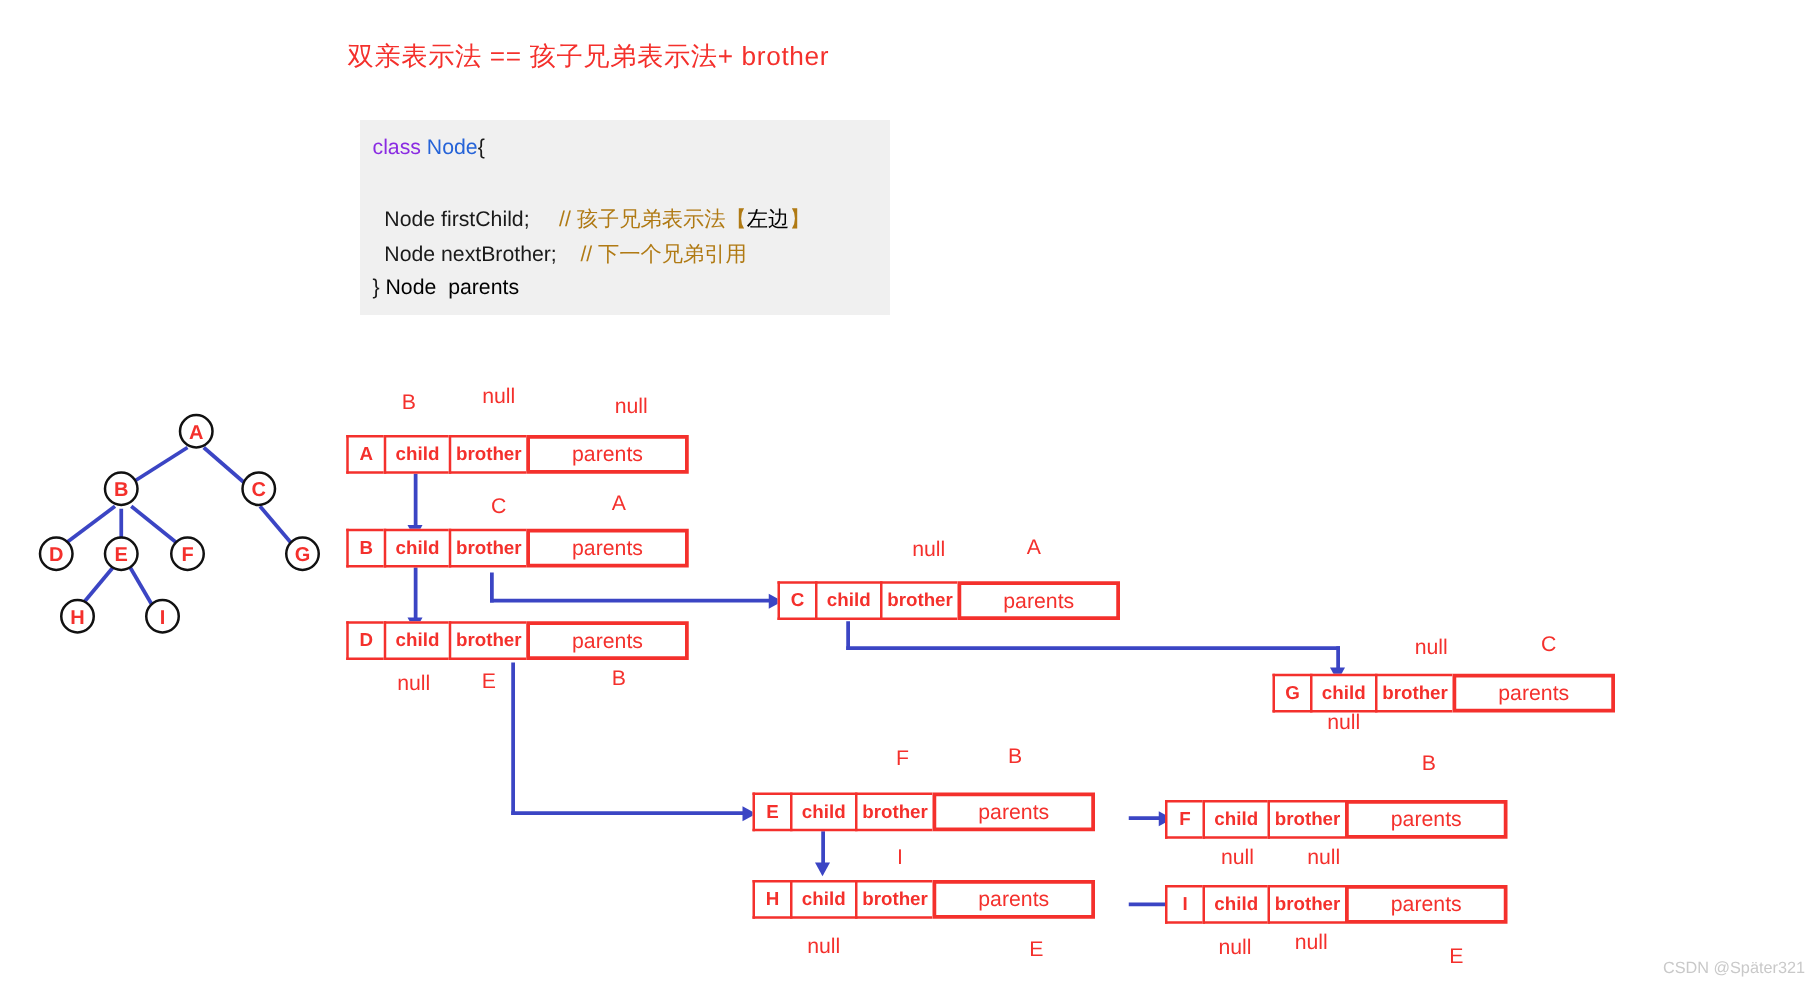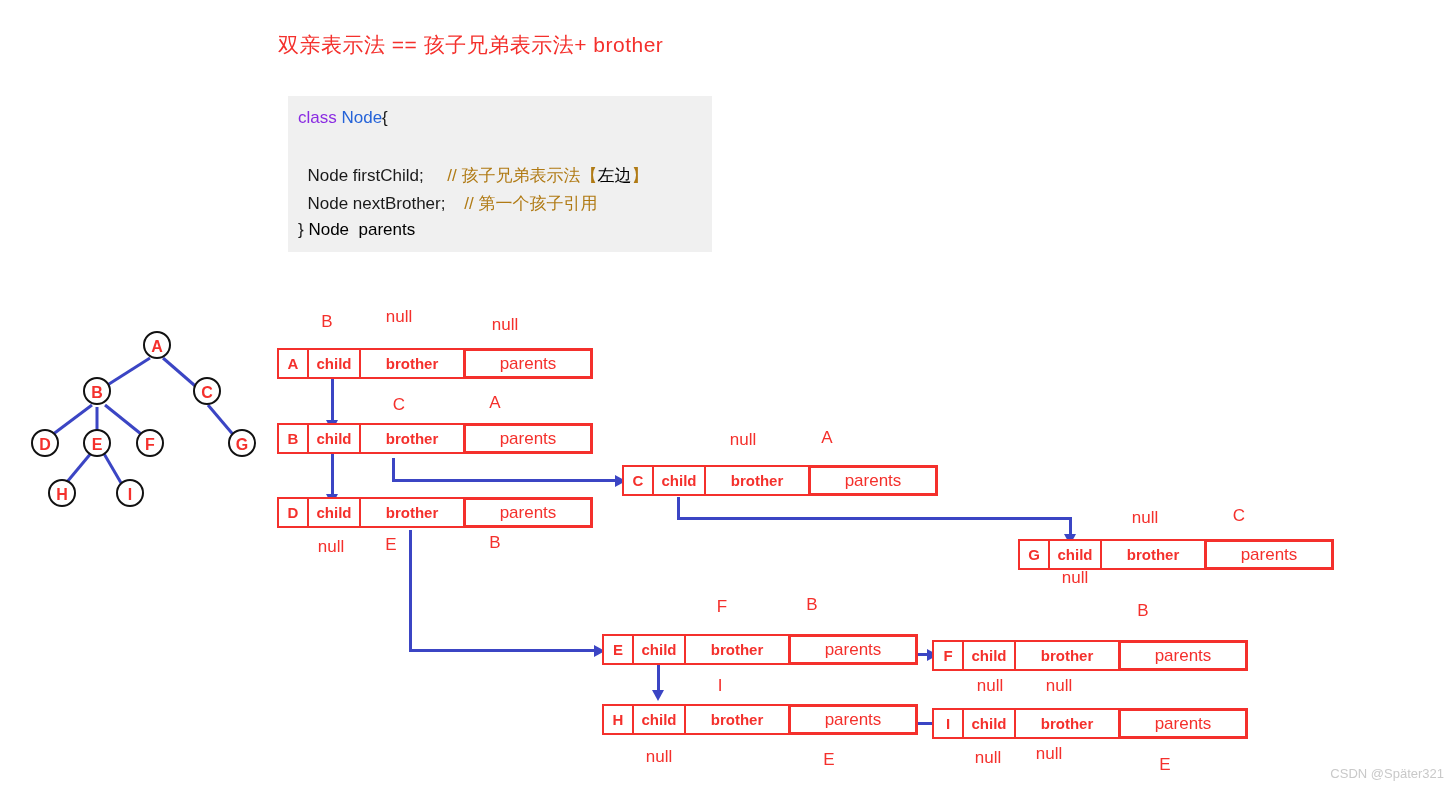--- a/index.html
+++ b/index.html
@@ -45,21 +45,21 @@
 
   
   .rec{position:absolute;height:31px;display:flex;align-items:stretch;z-index:2}
   .cell{
     border:2px solid #f4302c;border-right-width:0;box-sizing:border-box;
     background:#fff;color:#f4302c;font-weight:bold;font-size:15px;
     display:flex;align-items:center;justify-content:center;
   }
   .cell.key{width:30px}
   .cell.child{width:52px}
-  .cell.brother{width:104px}
+  .cell.brother{width:62px}
   .cell.parents{
     width:130px;border:3px solid #f4302c;font-weight:normal;font-size:17px;
     margin-left:0;
   }
   .cell.brother{border-right-width:0}
 
   
   .lbl{
     position:absolute;color:#f4302c;font-size:17px;white-space:nowrap;
     text-align:center;z-index:4;
@@ -86,21 +86,21 @@
 <body>
 
 <div class="abs" id="title">双亲表示法 == 孩子兄弟表示法+ brother</div>
 
 <div class="abs" id="code-block">
   <div class="code-line cl0"><span class="kw-class">class</span> <span class="kw-type">Node</span><span class="code-brace">{</span></div>
 
 
   <div class="code-line cl2">  <span class="code-plain">Node firstChild;</span>     <span class="code-comment">// 孩子兄弟表示法【</span><span class="code-red">左边</span><span class="code-comment">】</span></div>
 
-  <div class="code-line cl3">  <span class="code-plain">Node nextBrother;</span>    <span class="code-comment">// 第一个孩子引用</span></div>
+  <div class="code-line cl3">  <span class="code-plain">Node nextBrother;</span>    <span class="code-comment">// 下一个兄弟引用</span></div>
 
   <div class="code-line cl4"><span class="code-brace">}</span> <span class="code-red">Node</span>  <span class="code-red">parents</span></div>
 </div>
 
 <div class="abs" id="tree">
   <svg width="272" height="208" style="position:absolute;left:0;top:0">
     <line x1="142" y1="36" x2="90" y2="69" stroke="#3b45c4" stroke-width="3"></line>
     <line x1="155" y1="36" x2="193" y2="69" stroke="#3b45c4" stroke-width="3"></line>
     <line x1="84" y1="83" x2="40" y2="116" stroke="#3b45c4" stroke-width="3"></line>
     <line x1="89" y1="85" x2="89" y2="116" stroke="#3b45c4" stroke-width="3"></line>

